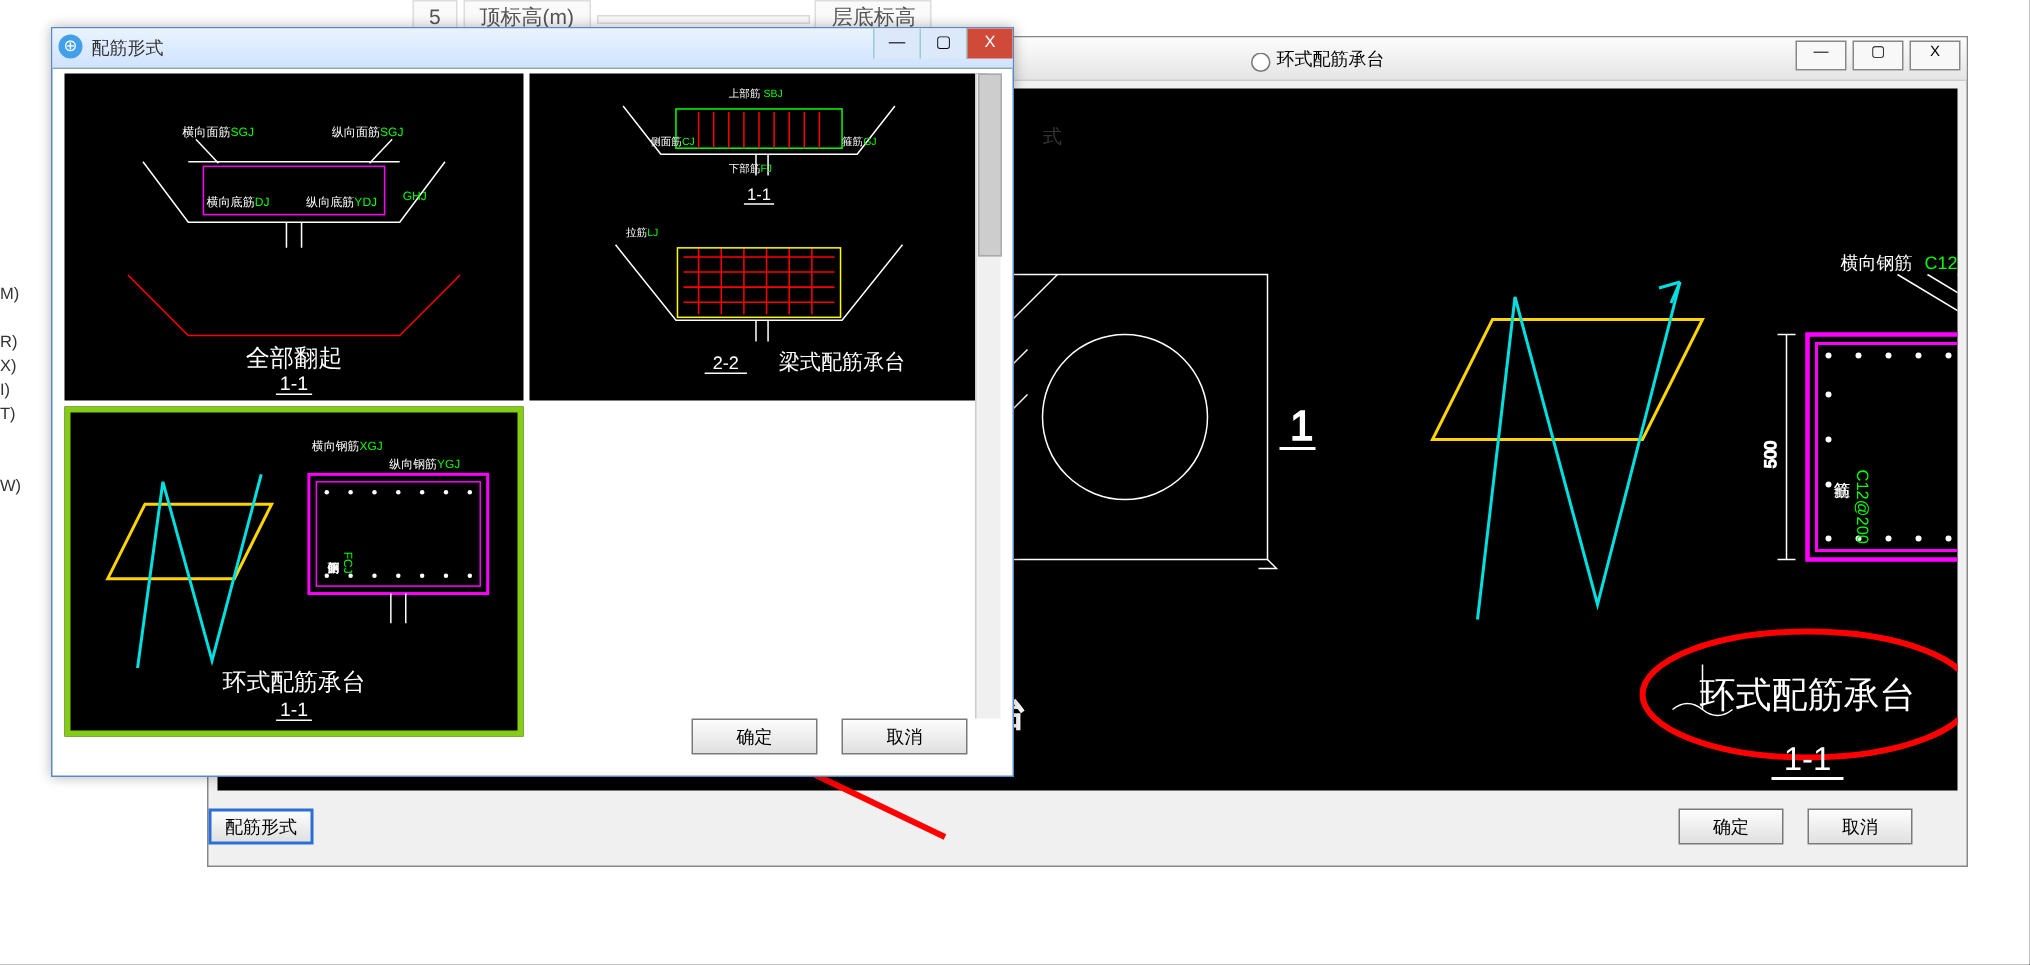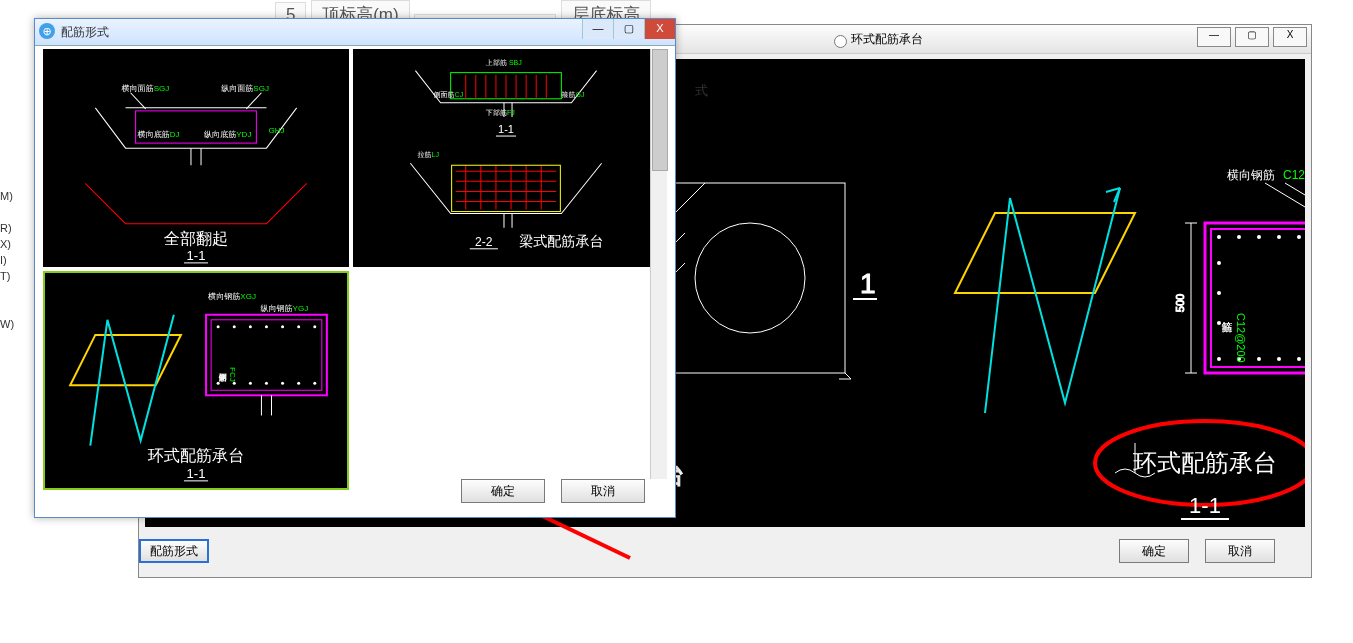--- a/index.html
+++ b/index.html
@@ -22,31 +22,31 @@
   .fg-window{position:absolute;left:34px;top:18px;width:640px;height:498px;border:1px solid #5a8ac6;background:#fff;box-shadow:0 0 8px rgba(0,0,0,.3)}
   .fg-titlebar{height:26px;background:linear-gradient(#eaf3ff,#cfe3ff);border-bottom:1px solid #8aa;position:relative}
   .fg-title{position:absolute;left:26px;top:5px;color:#333}
   .fg-icon{position:absolute;left:4px;top:4px;width:16px;height:16px;border-radius:50%;background:#42a0e8;color:#fff;text-align:center;font-size:11px;line-height:16px}
   .fg-winbtns{position:absolute;right:0;top:0;display:flex}
   .fg-wb{width:30px;height:20px;text-align:center;font-size:11px;line-height:18px;border-left:1px solid #9cc;background:#dce9fb;cursor:default;font-family:Verdana,sans-serif}
   .fg-wb.close{background:#d04a3a;color:#fff}
   .fg-body{position:absolute;left:8px;top:30px;right:8px;height:430px;background:#fff}
   .thumbs{position:absolute;left:0;top:0;width:616px;height:430px;display:grid;grid-template-columns:1fr 1fr;grid-template-rows:1fr 1fr;gap:4px}
   .thumb{background:#000;position:relative;border:2px solid transparent}
-  .thumb.selected{border:2px solid #84cc16}
+  .thumb.selected{border:4px solid #84cc16}
   .thumb-svg{width:100%;height:100%}
   .vscroll{position:absolute;right:0;top:0;width:16px;height:430px;background:#f0f0f0;border-left:1px solid #ccc}
   .vscroll-thumb{position:absolute;top:0;left:1px;width:14px;height:120px;background:#cdcdcd;border:1px solid #aaa}
   .fg-bottom{position:absolute;left:0;right:0;bottom:8px;height:30px;display:flex;justify-content:flex-end;gap:16px;padding-right:30px}
   .btn2{width:84px;height:24px;border:1px solid #7a7a7a;background:linear-gradient(#fdfdfd,#e0e0e0);cursor:pointer;font-size:12px}
   
   .leftfrag{position:absolute;left:0;top:190px;font-size:11px;color:#333}
   .leftfrag div{height:16px}
   
-  .tophdr{position:absolute;left:275px;top:0;height:18px;font-size:17px;color:#555}
+  .tophdr{position:absolute;left:275px;top:0;height:18px;font-size:14px;color:#555}
   .tophdr span{display:inline-block;border:1px solid #ddd;padding:2px 10px;background:#fafafa}
 </style>
 </head>
 <body>
 
 <div class="tophdr">
   <span>5</span>
   <span>顶标高(m)</span>
   <span style="width:120px"></span>
   <span>层底标高</span>

